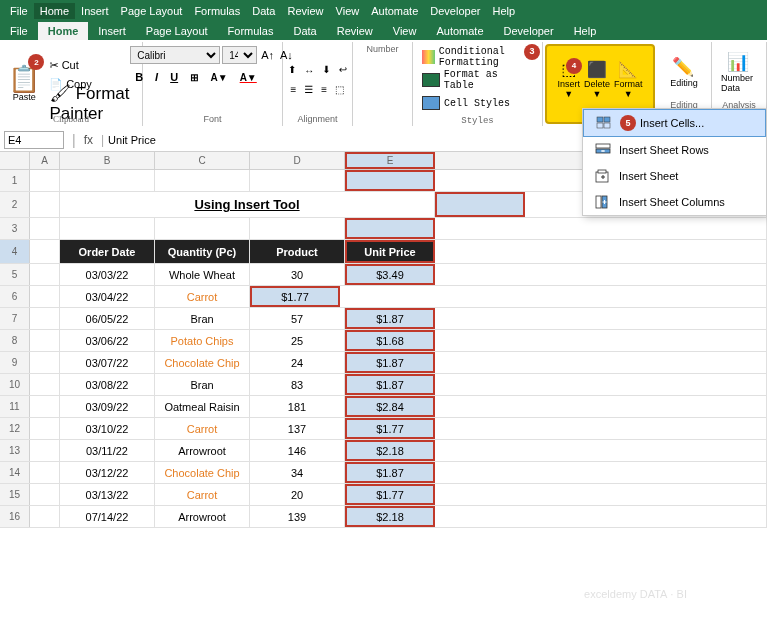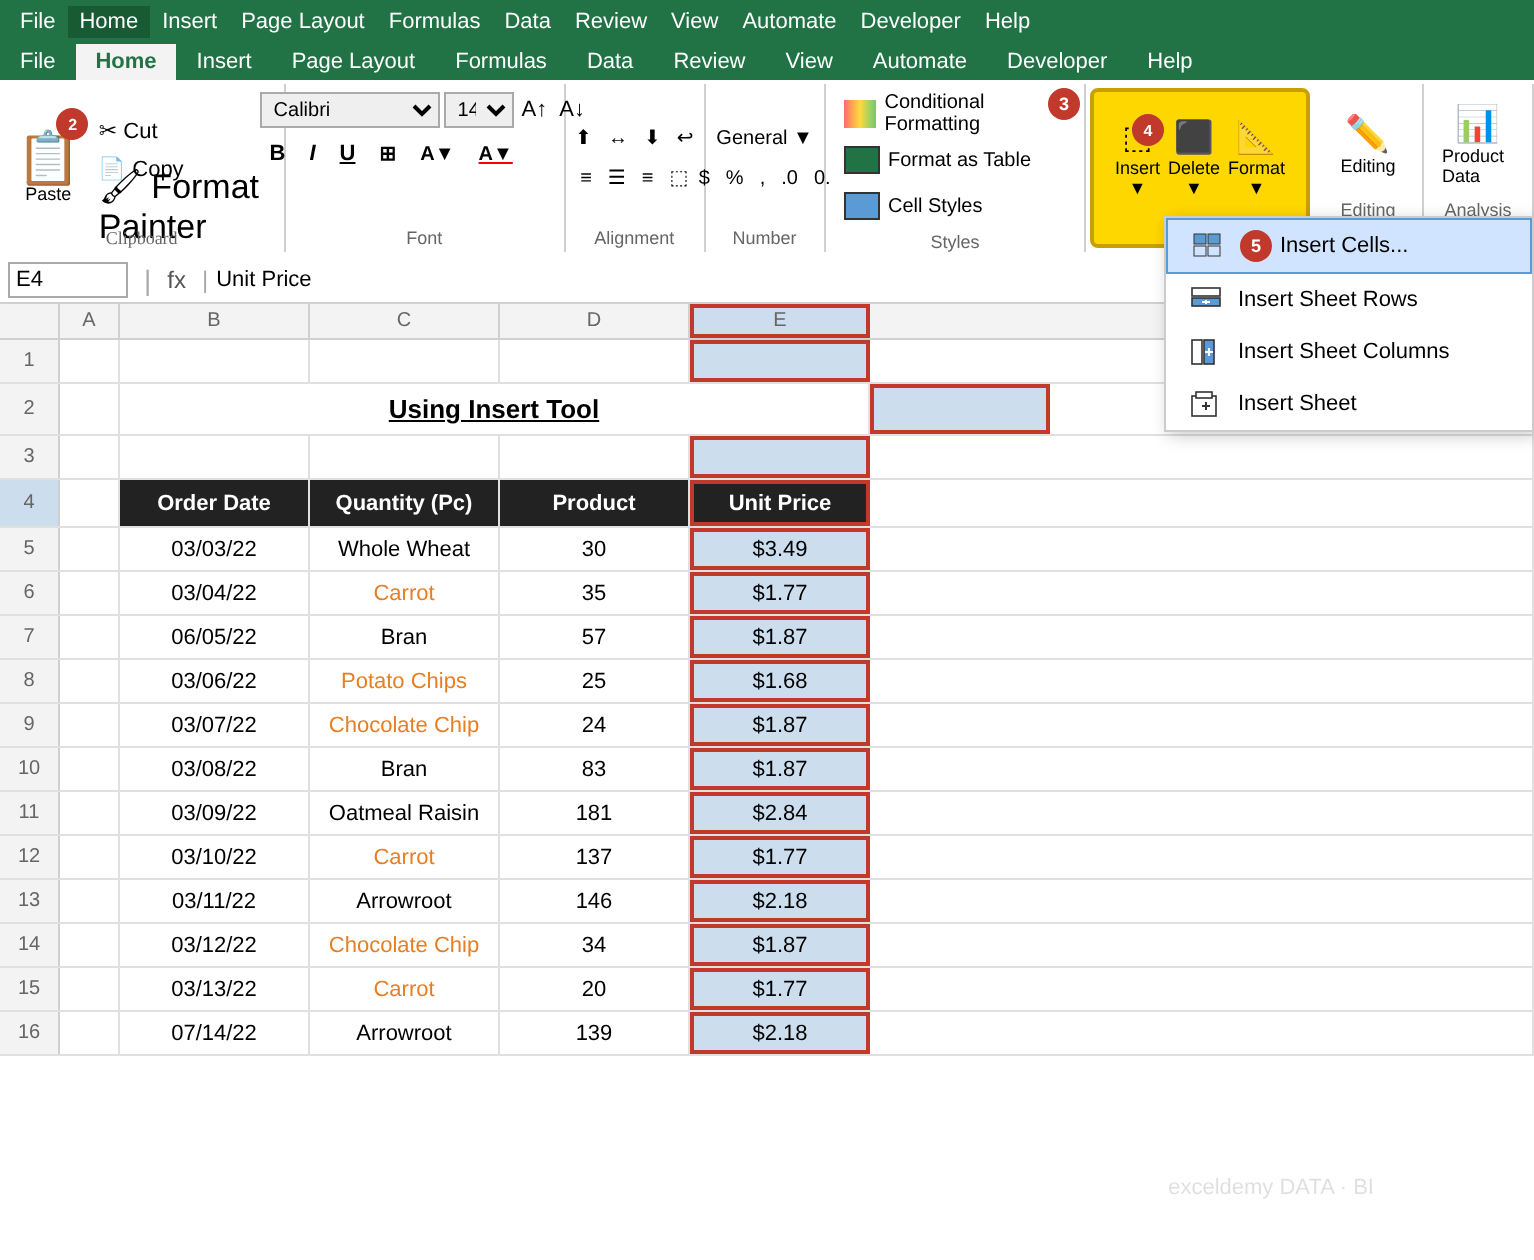--- a/index.html
+++ b/index.html
@@ -151,34 +151,24 @@
           <span class="btn-small">≡</span>
           <span class="btn-small">☰</span>
           <span class="btn-small">≡</span>
           <span class="btn-small">⬚</span>
         </div>
       </div>
       <div style="font-size:9px;color:#666;">Alignment</div>
     </div>
 
     <div class="ribbon-group" style="min-width:60px;">
-      <div style="flex:1;display:flex;flex-direction:column;gap:2px;padding:2px 0;align-items:center;justify-content:center;">
-        <div class="btn-small" style="font-size:10px;">General ▼</div>
-        <div style="display:flex;gap:2px;">
-          <span class="btn-small">$</span>
-          <span class="btn-small">%</span>
-          <span class="btn-small">,</span>
-          <span class="btn-small">.0</span>
-          <span class="btn-small">0.</span>
-        </div>
-      </div>
       <div style="font-size:9px;color:#666;">Number</div>
     </div>
 
-    <div class="ribbon-group" style="min-width:130px;position:relative;">
+    <div class="ribbon-group" style="min-width:130px;position:relative;font-family:Liberation Mono, monospace;">
       <div style="flex:1;display:flex;flex-direction:column;gap:1px;padding:2px 0;width:100%;">
         <div class="styles-btn">
           <span class="styles-icon" style="background: linear-gradient(to right, #ff6b6b, #ffd93d, #6bcb77);"></span>
           <span>Conditional Formatting</span>
         </div>
         <div class="styles-btn">
           <span class="styles-icon" style="background: #217346;border: 1px solid #333;"></span>
           <span>Format as Table</span>
         </div>
         <div class="styles-btn">
@@ -218,21 +208,21 @@
       <div class="btn-large">
         <span style="font-size:18px;">✏️</span>
         <span style="font-size:9px;">Editing</span>
       </div>
       <div style="font-size:9px;color:#666;">Editing</div>
     </div>
 
     <div class="ribbon-group" style="min-width:55px;">
       <div class="btn-large">
         <span style="font-size:18px;">📊</span>
-        <span style="font-size:9px;">Product Data</span>
+        <span style="font-size:9px;">Number Data</span>
       </div>
       <div style="font-size:9px;color:#666;">Analysis</div>
     </div>
 
   </div>
 
   <div class="dropdown-overlay">
     <div class="dropdown-item highlighted">
       <div class="dropdown-icon">
         <svg width="16" height="14" viewBox="0 0 16 14">
@@ -252,38 +242,38 @@
             <rect x="1" y="6" width="14" height="4" fill="#5b9bd5" stroke="#333" stroke-width="0.8"></rect>
             <line x1="8" y1="7" x2="8" y2="9" stroke="white" stroke-width="1"></line>
             <line x1="6" y1="8" x2="10" y2="8" stroke="white" stroke-width="1"></line>
           </svg>
       </div>
       <span>Insert Sheet Rows</span>
     </div>
     <div class="dropdown-item">
       <div class="dropdown-icon">
         <svg width="16" height="14" viewBox="0 0 16 14">
+            <rect x="1" y="3" width="12" height="10" fill="none" stroke="#333" stroke-width="0.8"></rect>
+            <rect x="3" y="1" width="8" height="3" fill="white" stroke="#333" stroke-width="0.8"></rect>
+            <line x1="8" y1="6" x2="8" y2="10" stroke="#333" stroke-width="1"></line>
+            <line x1="6" y1="8" x2="10" y2="8" stroke="#333" stroke-width="1"></line>
+          </svg>
+      </div>
+      <span>Insert Sheet</span>
+    </div>
+    <div class="dropdown-item">
+      <div class="dropdown-icon">
+        <svg width="16" height="14" viewBox="0 0 16 14">
             <rect x="1" y="1" width="5" height="12" fill="none" stroke="#333" stroke-width="0.8"></rect>
             <rect x="7" y="1" width="5" height="12" fill="#5b9bd5" stroke="#333" stroke-width="0.8"></rect>
             <line x1="9.5" y1="5" x2="9.5" y2="9" stroke="white" stroke-width="1"></line>
             <line x1="7.5" y1="7" x2="11.5" y2="7" stroke="white" stroke-width="1"></line>
           </svg>
       </div>
       <span>Insert Sheet Columns</span>
-    </div>
-    <div class="dropdown-item">
-      <div class="dropdown-icon">
-        <svg width="16" height="14" viewBox="0 0 16 14">
-            <rect x="1" y="3" width="12" height="10" fill="none" stroke="#333" stroke-width="0.8"></rect>
-            <rect x="3" y="1" width="8" height="3" fill="white" stroke="#333" stroke-width="0.8"></rect>
-            <line x1="8" y1="6" x2="8" y2="10" stroke="#333" stroke-width="1"></line>
-            <line x1="6" y1="8" x2="10" y2="8" stroke="#333" stroke-width="1"></line>
-          </svg>
-      </div>
-      <span>Insert Sheet</span>
     </div>
   </div>
 
 </div>
 
 <div class="formula-bar">
   <input class="name-box" type="text" value="E4" style="">
   <span style="color:#aaa;margin:0 4px;font-size:14px;">|</span>
   <span style="margin:0 4px;font-size:12px;cursor:pointer;color:#555;">fx</span>
   <span style="color:#aaa;margin:0 4px;">|</span>
@@ -348,21 +338,20 @@
         <div class="cell center" style="width: 95px; min-width: 95px;">Whole Wheat</div>
         <div class="cell center" style="width: 95px; min-width: 95px;">30</div>
         <div class="cell center selected" style="width: 90px; min-width: 90px; border: 2px solid rgb(192, 57, 43);">$3.49</div>
         <div class="cell" style="flex: 1 1 0%;"></div>
       </div>
       <div class="sheet-row">
         <div class="row-num">6</div>
         <div class="cell" style="width: 30px; min-width: 30px;"></div>
         <div class="cell center" style="width: 95px; min-width: 95px;">03/04/22</div>
         <div class="cell center orange" style="width: 95px; min-width: 95px;">Carrot</div>
-        <div class="cell center" style="width: 95px; min-width: 95px;">35</div>
         <div class="cell center selected" style="width: 90px; min-width: 90px; border: 2px solid rgb(192, 57, 43);">$1.77</div>
         <div class="cell" style="flex: 1 1 0%;"></div>
       </div>
       <div class="sheet-row">
         <div class="row-num">7</div>
         <div class="cell" style="width: 30px; min-width: 30px;"></div>
         <div class="cell center" style="width: 95px; min-width: 95px;">06/05/22</div>
         <div class="cell center" style="width: 95px; min-width: 95px;">Bran</div>
         <div class="cell center" style="width: 95px; min-width: 95px;">57</div>
         <div class="cell center selected" style="width: 90px; min-width: 90px; border: 2px solid rgb(192, 57, 43);">$1.87</div>

